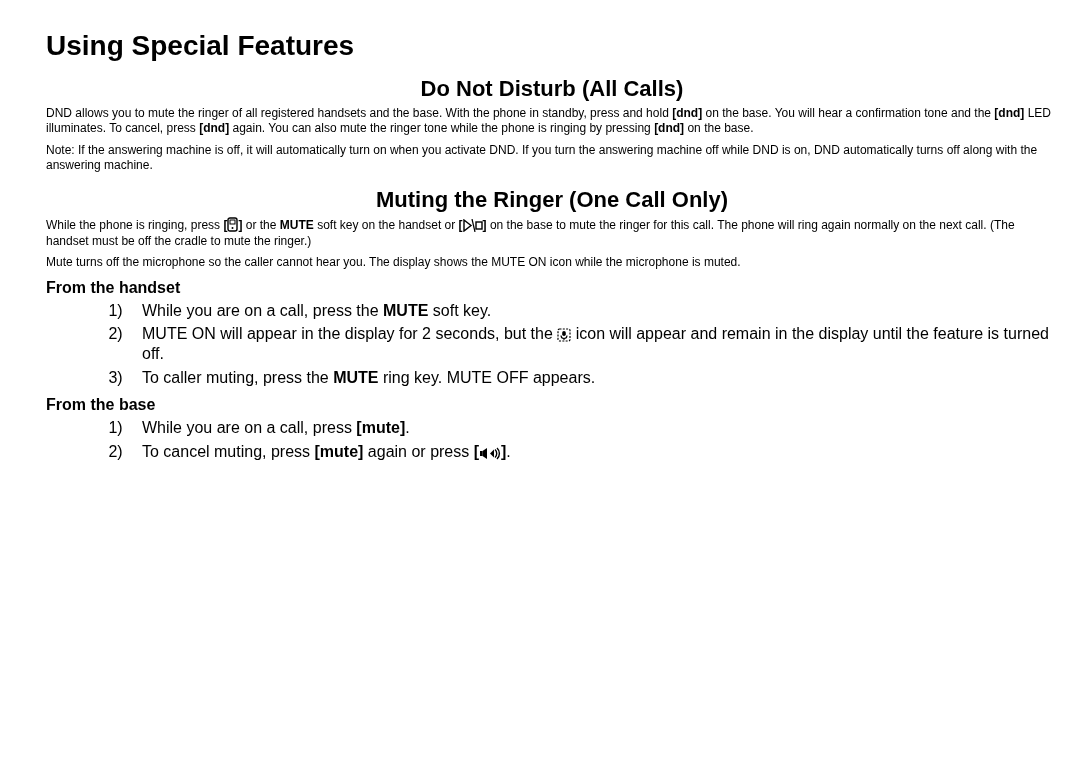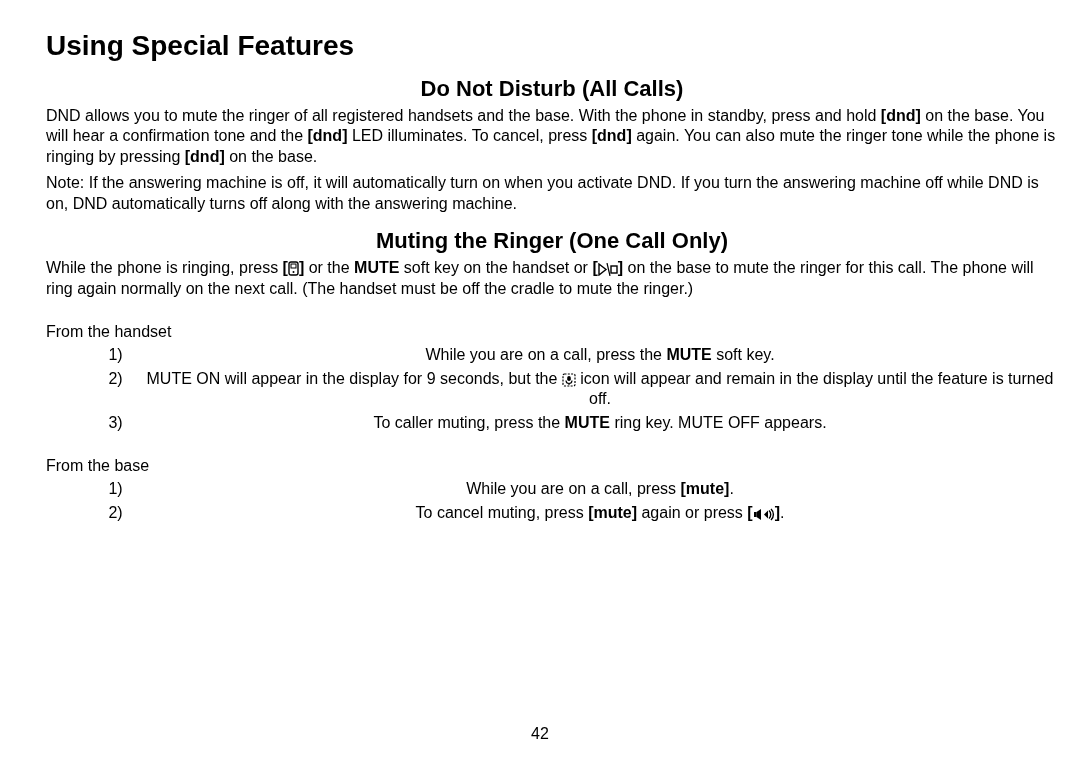--- a/index.html
+++ b/index.html
@@ -24,35 +24,34 @@
     margin: 0 0 8px 0;
   }
   h2 {
     font-size: 22px;
     font-weight: bold;
     margin: 14px 0 4px 0;
     text-align: center;
   }
   h3 {
     font-size: 16px;
-    font-weight: normal;
-    margin: 24px 0 4px 0;
+    font-weight: bold;
+    margin: 8px 0 4px 0;
   }
   p {
-    font-size: 16px;
+    font-size: 12px;
     line-height: 1.28;
     margin: 0 0 6px 0;
   }
   .b { font-weight: bold; }
   ol {
     margin: 0 0 6px 0;
     padding-left: 90px;
     font-size: 16px;
     line-height: 1.28;
-    text-align: center;
   }
   ol li {
     padding-left: 6px;
     margin-bottom: 3px;
   }
   ol li::marker {
     content: counter(list-item) ")   ";
   }
   .page-num {
     position: absolute;
@@ -86,28 +85,29 @@
           <rect x="1" y="1" width="9" height="13" rx="2" fill="none" stroke="#000" stroke-width="1.4"></rect>
           <rect x="3" y="3" width="5" height="4" fill="none" stroke="#000" stroke-width="1"></rect>
           <circle cx="5.5" cy="11" r="1" fill="#000"></circle>
         </svg>]</span><span> or the </span><span class="b">MUTE</span><span> soft key on the handset or </span><span class="b">[<svg class="icon" width="20" height="13" viewBox="0 0 20 13">
           <polygon points="1,1 8,6.5 1,12" fill="none" stroke="#000" stroke-width="1.4"></polygon>
           <line x1="9" y1="0" x2="12" y2="13" stroke="#000" stroke-width="1.2"></line>
           <rect x="13" y="3" width="6" height="7" fill="none" stroke="#000" stroke-width="1.4"></rect>
         </svg>]</span><span> on the base to mute the ringer for this call. The phone will ring again normally on the next call. (The handset must be off the cradle to mute the ringer.)</span>
   </p>
 
+  <p>Mute turns off the microphone so the caller cannot hear you. The display shows the MUTE ON icon while the microphone is muted.</p>
 
   <h3>From the handset</h3>
   <ol>
     <li>
       <span>While you are on a call, press the </span><span class="b">MUTE</span><span> soft key.</span>
     </li>
     <li>
-      <span>MUTE ON will appear in the display for 9 seconds, but the </span><span class="b"><svg class="icon" width="14" height="14" viewBox="0 0 14 14">
+      <span>MUTE ON will appear in the display for 2 seconds, but the </span><span class="b"><svg class="icon" width="14" height="14" viewBox="0 0 14 14">
             <rect x="1" y="1" width="12" height="12" rx="1.5" fill="none" stroke="#000" stroke-width="1.2" stroke-dasharray="2 1.3"></rect>
             <rect x="5.2" y="3" width="3.6" height="5" rx="1.8" fill="#000"></rect>
             <path d="M4 7.5 A3 3 0 0 0 10 7.5" fill="none" stroke="#000" stroke-width="1.1"></path>
             <line x1="7" y1="10.5" x2="7" y2="12" stroke="#000" stroke-width="1.1"></line>
           </svg></span><span> icon will appear and remain in the display until the feature is turned off.</span>
     </li>
     <li>
       <span>To caller muting, press the </span><span class="b">MUTE</span><span> ring key. MUTE OFF appears.</span>
     </li>
   </ol>
@@ -121,14 +121,13 @@
       <span>To cancel muting, press </span><span class="b">[mute]</span><span> again or press </span><span class="b">[<svg class="icon" width="22" height="13" viewBox="0 0 22 13">
             <rect x="1" y="4" width="2.5" height="5" fill="#000"></rect>
             <polygon points="3.5,4 8,1 8,12 3.5,9" fill="#000"></polygon>
             <polygon points="11,6.5 15,2.5 15,10.5" fill="#000"></polygon>
             <path d="M16 2.5 A5.5 5.5 0 0 1 16 10.5" fill="none" stroke="#000" stroke-width="1.4"></path>
             <path d="M18 1 A7.5 7.5 0 0 1 18 12" fill="none" stroke="#000" stroke-width="1.4"></path>
           </svg>]</span><span>.</span>
     </li>
   </ol>
 
-  <div class="page-num">42</div>
 </div>
 
 </body></html>

